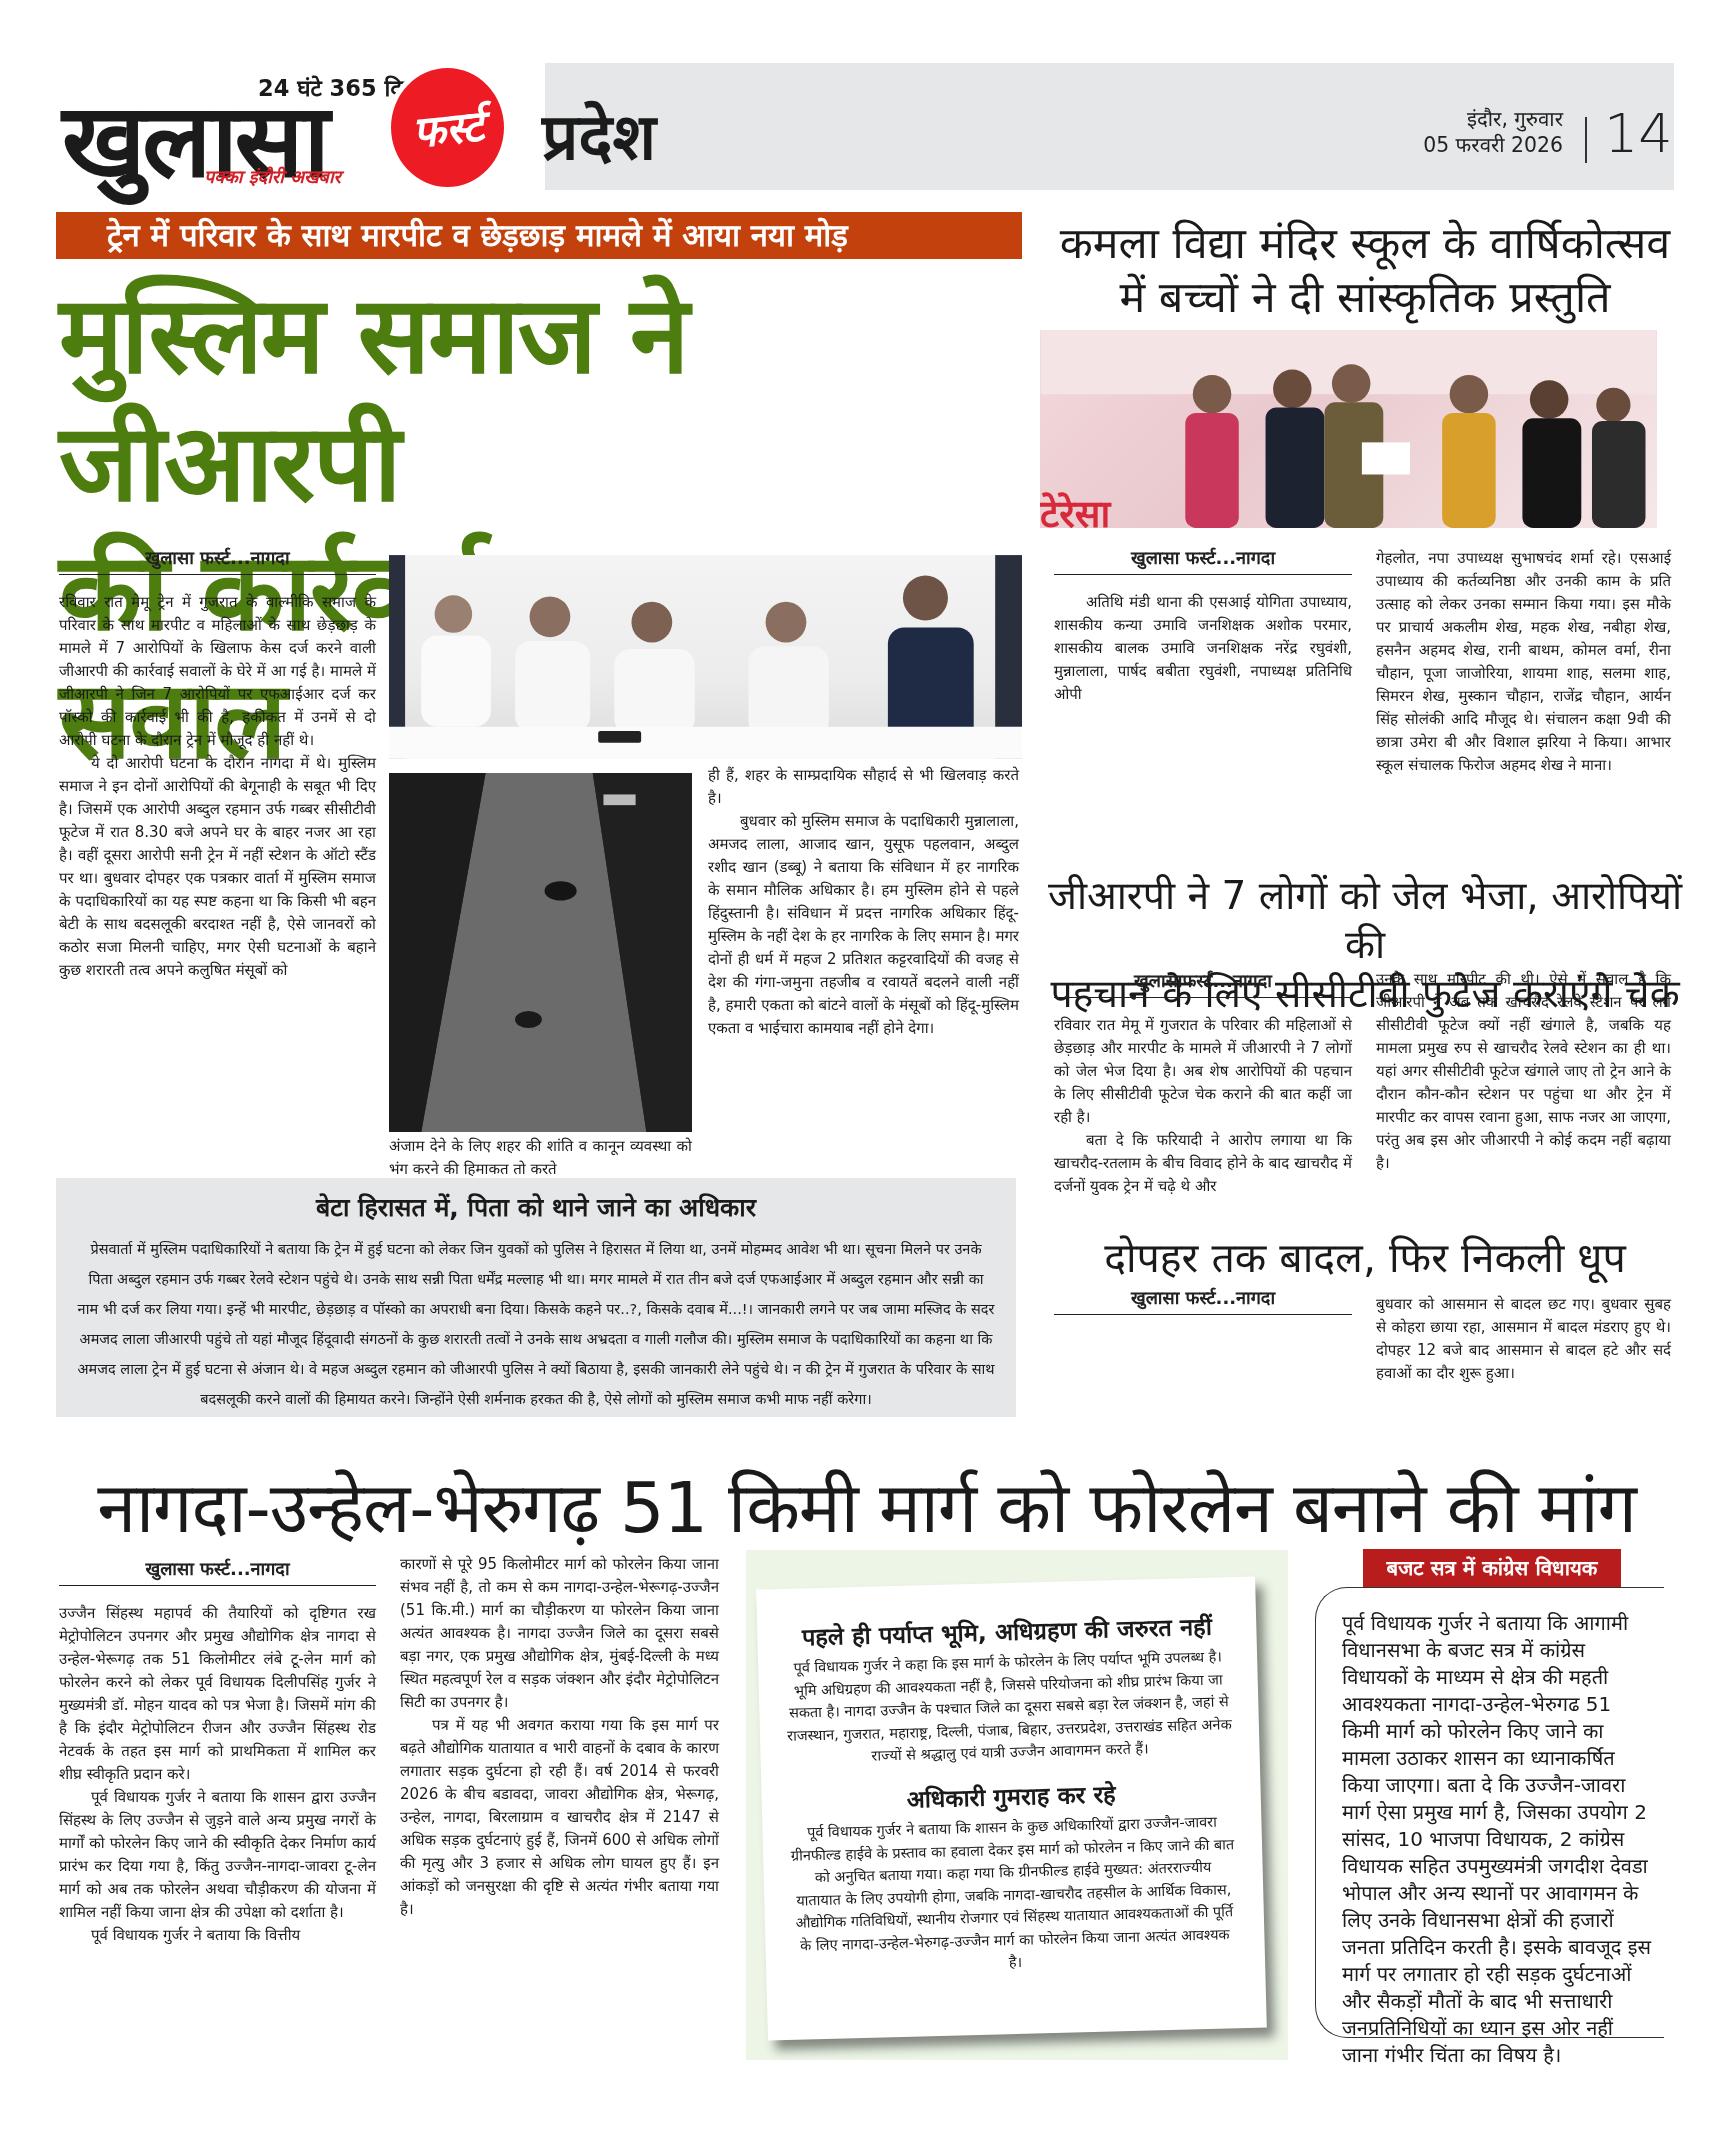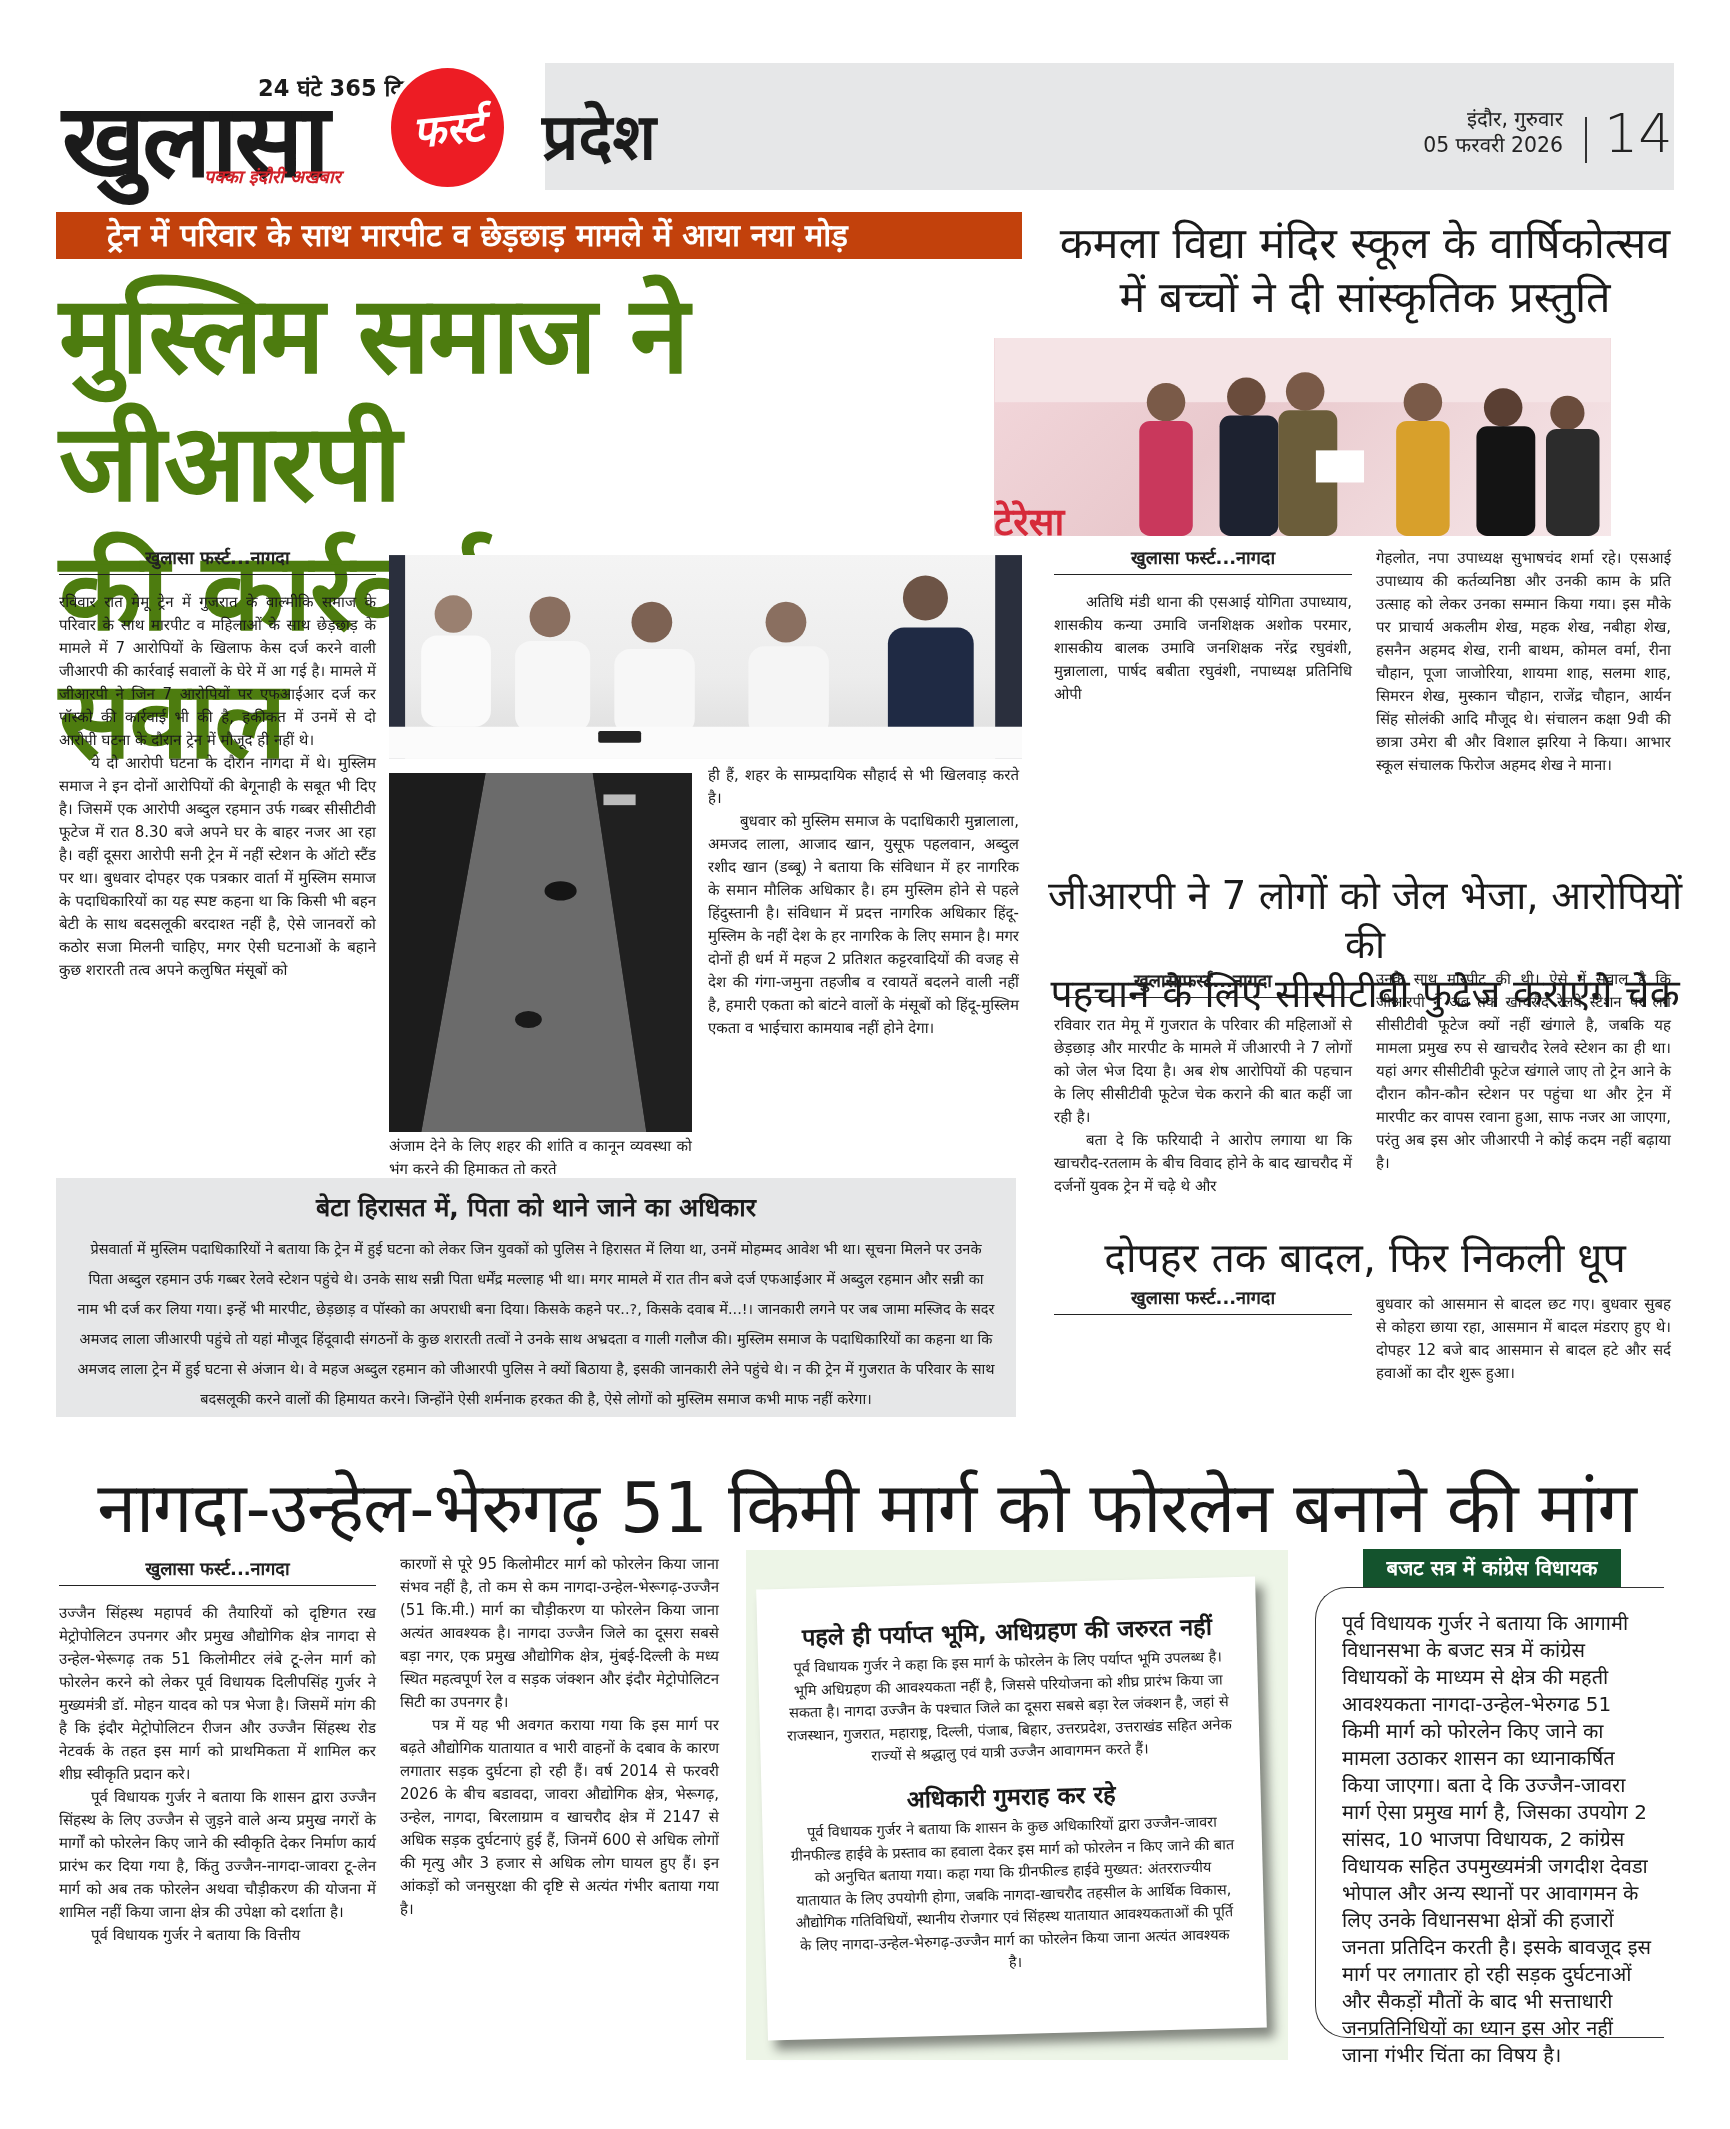--- a/index.html
+++ b/index.html
@@ -39,21 +39,21 @@
   .box-gray h3 { font-size: 25px; font-weight: bold; margin-bottom: 11.8px; }
   .box-gray .t { font-size: 14.5px; line-height: 30px; }
 
   .road-head { left: 59px; top: 1457px; width: 1615px; text-align: center; font-size: 70px; color: #1a1a1a; letter-spacing: -1.1px; }
 
   .green-box { left: 746px; top: 1550px; width: 542px; height: 510px; background: #edf5e7; }
   .paper { left: 762px; top: 1583px; width: 499px; height: 451px; background: #fff; transform: rotate(-1.5deg); box-shadow: 7.5px 9.7px 10.7px rgba(0,0,0,0.45); padding: 32px 27px 16px; text-align: center; }
   .paper h3 { font-size: 23.6px; font-weight: bold; margin-bottom: 4.3px; }
   .paper .t { font-size: 14.5px; line-height: 22.5px; margin-bottom: 16px; }
 
-  .red-tag { left: 1363px; top: 1549px; width: 258px; height: 38px; background: #14532d; color: #fff; font-size: 20.4px; font-weight: bold; text-align: center; line-height: 38px; }
+  .red-tag { left: 1363px; top: 1549px; width: 258px; height: 38px; background: #b91c1c; color: #fff; font-size: 20.4px; font-weight: bold; text-align: center; line-height: 38px; }
   .rounded-box { left: 1315px; top: 1587px; width: 349px; height: 451px; border: 1.1px solid #333; border-right: none; border-radius: 32px 0 0 32px; padding: 21.5px 10.7px 10.7px 26px; font-size: 20px; line-height: 27px; }
 </style>
 </head>
 <body>
 
 <div class="abs mast-band"></div>
 <div class="abs logo-tag-top">24 घंटे 365 दिन</div>
 <div class="abs logo-main">खुलासा</div>
 <div class="abs logo-tag-bot">पक्का इंदौरी अखबार</div>
 <div class="abs logo-circle">
@@ -122,21 +122,21 @@
 
 <div class="abs box-gray">
   <h3>बेटा हिरासत में, पिता को थाने जाने का अधिकार</h3>
   <div class="t">प्रेसवार्ता में मुस्लिम पदाधिकारियों ने बताया कि ट्रेन में हुई घटना को लेकर जिन युवकों को पुलिस ने हिरासत में लिया था, उनमें मोहम्मद आवेश भी था। सूचना मिलने पर उनके पिता अब्दुल रहमान उर्फ गब्बर रेलवे स्टेशन पहुंचे थे। उनके साथ सन्नी पिता धर्मेंद्र मल्लाह भी था। मगर मामले में रात तीन बजे दर्ज एफआईआर में अब्दुल रहमान और सन्नी का नाम भी दर्ज कर लिया गया। इन्हें भी मारपीट, छेड़छाड़ व पॉस्को का अपराधी बना दिया। किसके कहने पर..?, किसके दवाब में...!। जानकारी लगने पर जब जामा मस्जिद के सदर अमजद लाला जीआरपी पहुंचे तो यहां मौजूद हिंदूवादी संगठनों के कुछ शरारती तत्वों ने उनके साथ अभ्रदता व गाली गलौज की। मुस्लिम समाज के पदाधिकारियों का कहना था कि अमजद लाला ट्रेन में हुई घटना से अंजान थे। वे महज अब्दुल रहमान को जीआरपी पुलिस ने क्यों बिठाया है, इसकी जानकारी लेने पहुंचे थे। न की ट्रेन में गुजरात के परिवार के साथ बदसलूकी करने वालों की हिमायत करने। जिन्होंने ऐसी शर्मनाक हरकत की है, ऐसे लोगों को मुस्लिम समाज कभी माफ नहीं करेगा।</div>
 </div>
 
 <div class="abs r-head">
   <div>कमला विद्या मंदिर स्कूल के वार्षिकोत्सव</div>
   <div>में बच्चों ने दी सांस्कृतिक प्रस्तुति</div>
 </div>
-<div class="abs photo" style="left:994px; top:330px; width:617px; height:198px; background:linear-gradient(135deg,#f3d8dc,#e9c9cd 40%,#f6e7e9);margin-top:8px;">
+<div class="abs photo" style="left:1040px; top:330px; width:617px; height:198px; background:linear-gradient(135deg,#f3d8dc,#e9c9cd 40%,#f6e7e9);">
   <svg width="617" height="198" viewBox="0 0 1150 370">
     <rect x="0" y="0" width="1150" height="120" fill="#f5e4e6"></rect>
     <circle cx="320" cy="120" r="36" fill="#7a5a48"></circle>
       <rect x="270" y="155" width="100" height="215" rx="20" fill="#c9385c"></rect>
     <circle cx="470" cy="110" r="36" fill="#6a4c3c"></circle>
       <rect x="420" y="145" width="110" height="225" rx="20" fill="#1d2230"></rect>
     <circle cx="580" cy="100" r="36" fill="#7a5a48"></circle>
       <rect x="530" y="135" width="110" height="235" rx="20" fill="#6b5d3a"></rect>
     <circle cx="800" cy="120" r="36" fill="#7a5a48"></circle>
       <rect x="750" y="155" width="100" height="215" rx="20" fill="#d8a02b"></rect>

